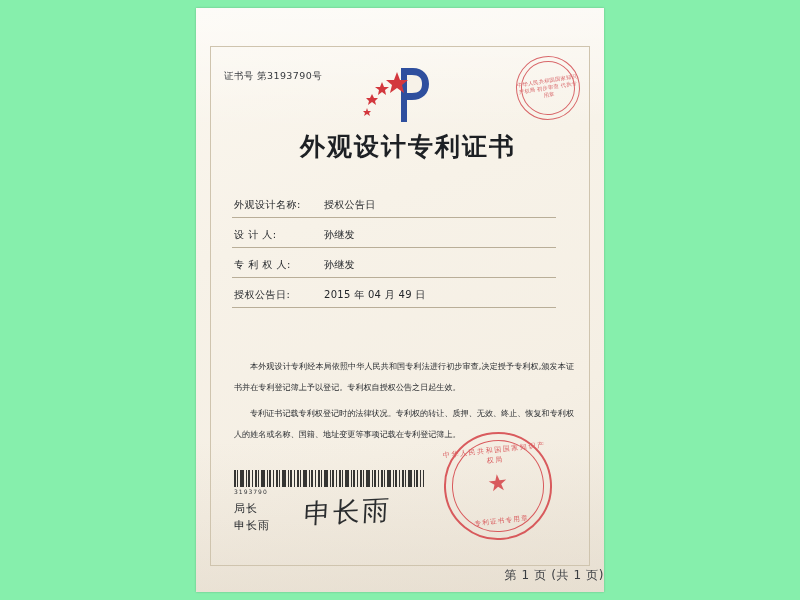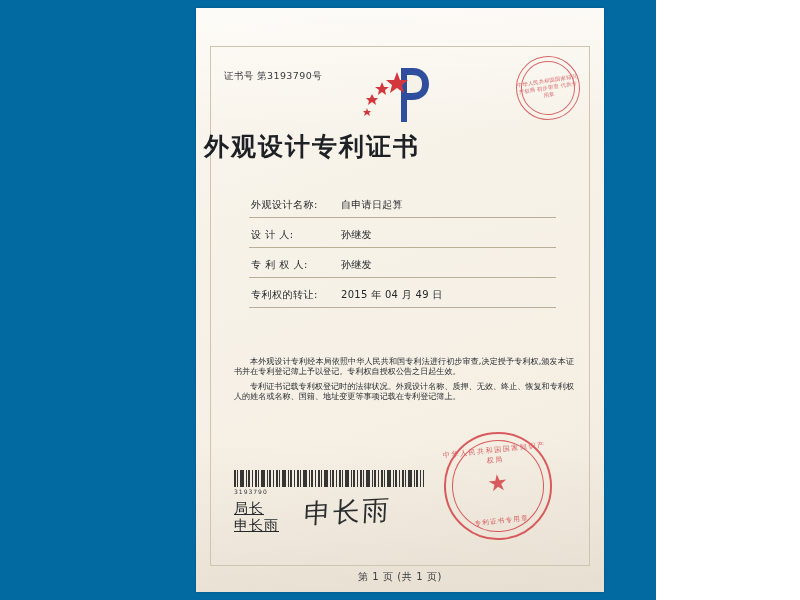--- a/index.html
+++ b/index.html
@@ -6,23 +6,23 @@
     margin: 0;
     padding: 0;
     width: 800px;
     height: 600px;
     background: #ffffff;
     font-family: "DejaVu Sans", "Liberation Sans", sans-serif;
   }
 
   .page {
     position: relative;
-    width: 656px;
+    width: 800px;
     height: 600px;
-    background: #0369a1;
+    background: #86efac;
     overflow: hidden;
   }
 
   
   .certificate {
     position: absolute;
     left: 196px;
     top: 8px;
     width: 408px;
     height: 584px;
@@ -111,36 +111,36 @@
     text-align: center;
     font-size: 5.3px;
     line-height: 7px;
     font-family: "DejaVu Sans", "Liberation Sans", sans-serif;
     letter-spacing: 0.2px;
   }
 
   
   .cert-title {
     position: absolute;
-    left: 8px; right: 0;
+    left: 16px; right: 0;
     top: 122px;
+    text-align: center;
     font-size: 25px;
     font-weight: bold;
     letter-spacing: 2px;
     color: #1d2024;
     font-family: "DejaVu Sans", "Liberation Sans", sans-serif;
   }
 
   
   .fields {
     position: absolute;
     left: 36px;
     top: 180px;
     right: 48px;
-    margin-left: 17px;
   }
   .field-row {
     position: relative;
     height: 29px;
     border-bottom: 0.8px solid #b9ae98;
     font-size: 10px;
     color: #24272b;
     white-space: nowrap;
   }
   .field-row .flabel {
@@ -156,21 +156,21 @@
     letter-spacing: 0.3px;
   }
 
   
   .body-text {
     position: absolute;
     left: 38px;
     right: 30px;
     top: 348px;
     font-size: 8.1px;
-    line-height: 10px;
+    line-height: 21px;
     color: #2a2d31;
     text-align: justify;
   }
   .body-text p {
     margin: 0 0 5px 0;
     text-indent: 16px;
   }
 
   
   .barcode {
@@ -193,25 +193,24 @@
     font-size: 6px;
     color: #34373b;
     letter-spacing: 1px;
   }
 
   
   .director {
     position: absolute;
     left: 38px;
     top: 492px;
-    font-size: 14px;
+    font-size: 11px;
     line-height: 17px;
     color: #24272b;
     letter-spacing: 1px;
-    text-decoration: underline;
   }
 
   
   .signature {
     position: absolute;
     left: 108px;
     top: 486px;
     font-size: 27px;
     color: #1a1d20;
     font-family: "DejaVu Serif", "Liberation Serif", serif;
@@ -262,22 +261,22 @@
     text-align: center;
     font-size: 6.6px;
     letter-spacing: 1.2px;
   }
 
   
   .page-footer {
     position: absolute;
     left: 0; right: 0;
     bottom: 8px;
-    text-align: center;
-    font-size: 10px;
+    text-align: right;
+    font-size: 12px;
     color: #3a3d41;
     letter-spacing: 0.6px;
   }
 </style>
 </head>
 <body>
 
 <div class="page">
 
   <div class="certificate">
@@ -303,39 +302,39 @@
       <div class="seal-top">
         <div class="seal-ring"></div>
         <div class="seal-text">中华人民共和国国家知识产权局 初步审查 代执专用章</div>
       </div>
 
       <div class="cert-title">外观设计专利证书</div>
 
       <div class="fields">
         <div class="field-row">
           <span class="flabel">外观设计名称:</span>
-          <span class="fvalue">自申请日起算</span>
+          <span class="fvalue">授权公告日</span>
         </div>
         <div class="field-row">
           <span class="flabel">设 计 人:</span>
           <span class="fvalue">孙继发</span>
         </div>
         <div class="field-row">
           <span class="flabel">专 利 权 人:</span>
           <span class="fvalue">孙继发</span>
         </div>
         <div class="field-row">
-          <span class="flabel">专利权的转让:</span>
+          <span class="flabel">授权公告日:</span>
           <span class="fvalue">2015 年 04 月 49 日</span>
         </div>
       </div>
 
       <div class="body-text">
         <p>本外观设计专利经本局依照中华人民共和国专利法进行初步审查,决定授予专利权,颁发本证书并在专利登记簿上予以登记。专利权自授权公告之日起生效。</p>
-        <p>专利证书记载专利权登记时的法律状况。外观设计名称、质押、无效、终止、恢复和专利权人的姓名或名称、国籍、地址变更等事项记载在专利登记簿上。</p>
+        <p>专利证书记载专利权登记时的法律状况。专利权的转让、质押、无效、终止、恢复和专利权人的姓名或名称、国籍、地址变更等事项记载在专利登记簿上。</p>
       </div>
 
       <div class="barcode"></div>
       <div class="barcode-num">3193790</div>
 
       <div class="director">
         <div>局长</div>
         <div>申长雨</div>
       </div>
 

